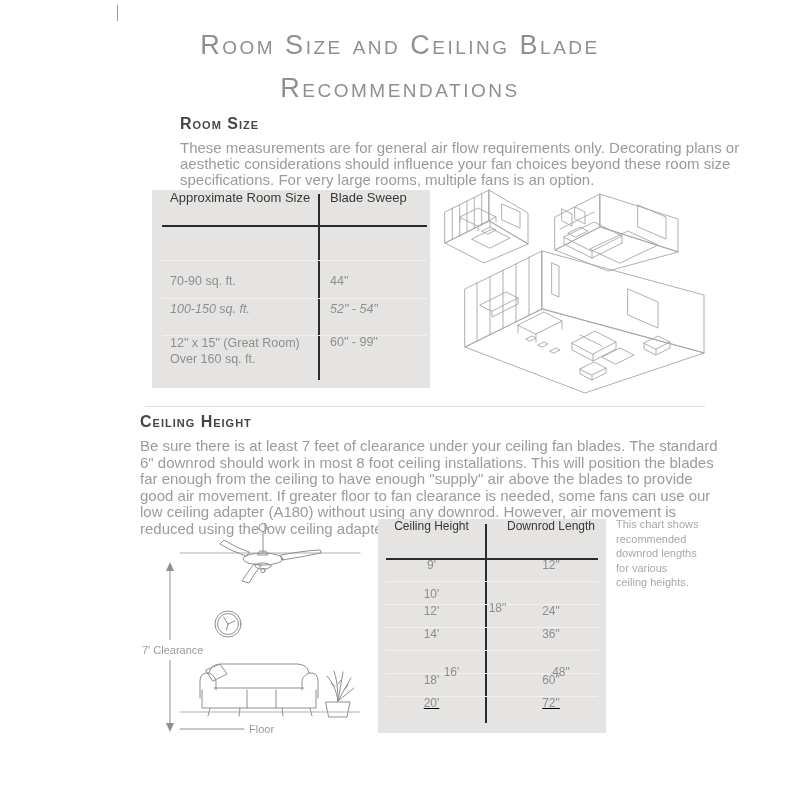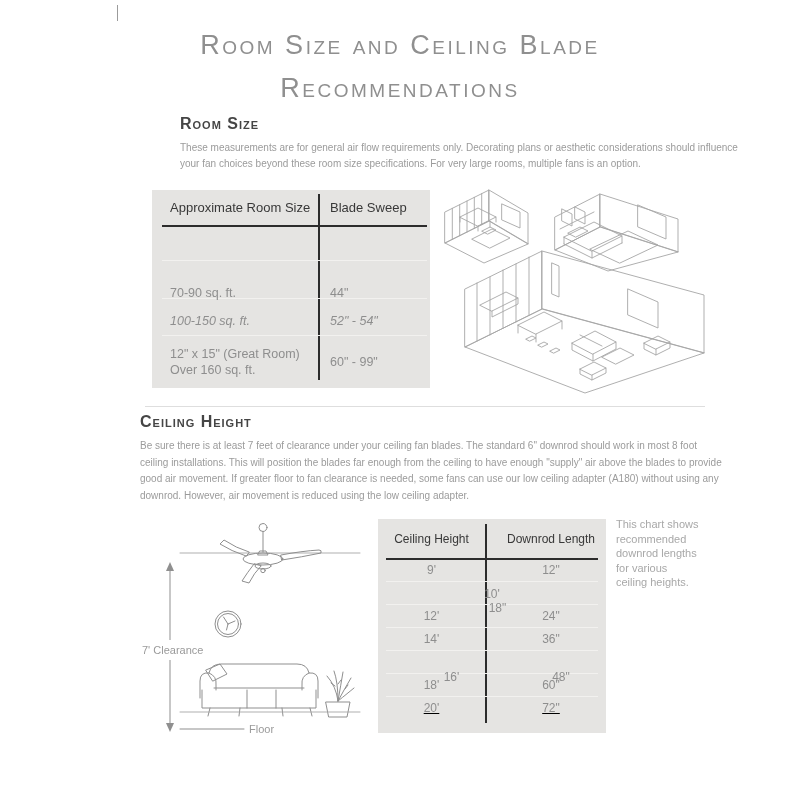--- a/index.html
+++ b/index.html
@@ -8,31 +8,31 @@
   .stray{position:absolute;left:117px;top:5px;width:1px;height:16px;background:#9b9b9b;}
 
   .title{position:absolute;left:0;right:0;top:24px;margin:0;text-align:center;
          font-variant:small-caps;font-weight:400;font-size:27px;letter-spacing:2.5px;
          color:#8f8f8f;line-height:43px;}
   .title span{display:block;}
 
   .sect{position:absolute;}
   .sect h2{margin:0 0 7px 0;font-variant:small-caps;font-weight:700;font-size:16px;
            letter-spacing:1px;color:#454545;}
-  .sect p{margin:0;font-size:10px;line-height:16px;color:#9b9b9b;}
+  .sect p{margin:0;font-size:15px;line-height:16px;color:#9b9b9b;}
   .sect-room{left:142px;top:115px;width:578px;margin-left:38px;}
   .sect-ceiling{left:140px;top:413px;width:582px;}
   .sect-ceiling p{line-height:16.5px;}
 
   .divider{position:absolute;left:145px;top:406px;width:560px;height:1px;background:#dedede;}
 
   .table{position:absolute;background:#e5e4e2;}
   .t1{left:152px;top:190px;width:278px;height:198px;}
   .t2{left:378px;top:519px;width:228px;height:214px;}
-  .tr{position:absolute;left:0;right:0;display:flex;align-items:center;}
+  .tr{position:absolute;left:0;right:0;display:flex;}
   .c{box-sizing:border-box;font-size:12.5px;color:#8e8e8e;}
   .th .c{font-size:13px;color:#383838;}
   .t1 .c1{width:166px;padding-left:18px;}
   .t1 .c2{flex:1;padding-left:12px;}
   .t1 .pre{white-space:pre-line;line-height:16px;}
   .t2 .c1{width:107px;text-align:center;}
   .t2 .c2{flex:1;text-align:center;padding-left:11px;}
   .t2 .c{font-size:12px;}
   .vline{position:absolute;width:1.5px;background:#2c2c2c;}
   .t1 .vline{left:166px;top:4px;bottom:8px;}

